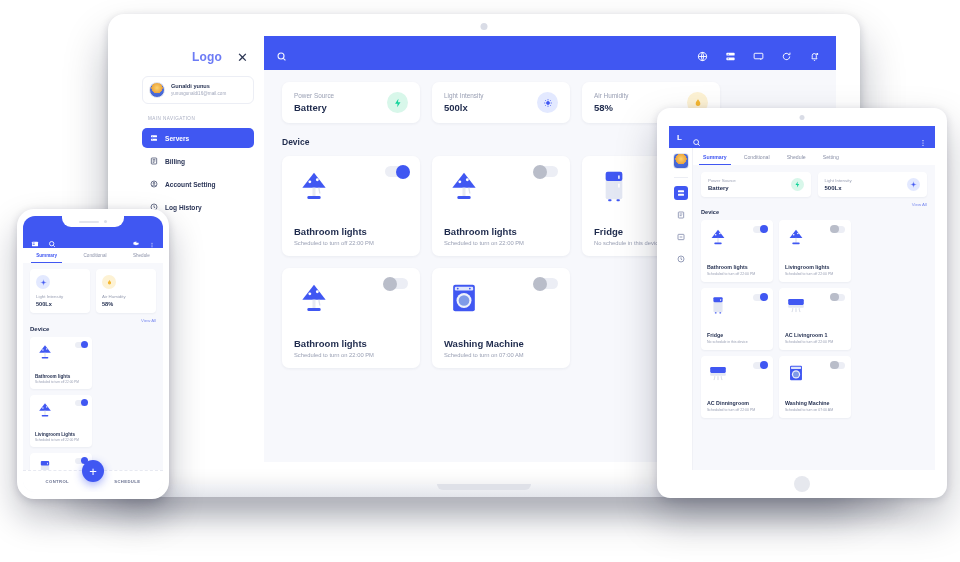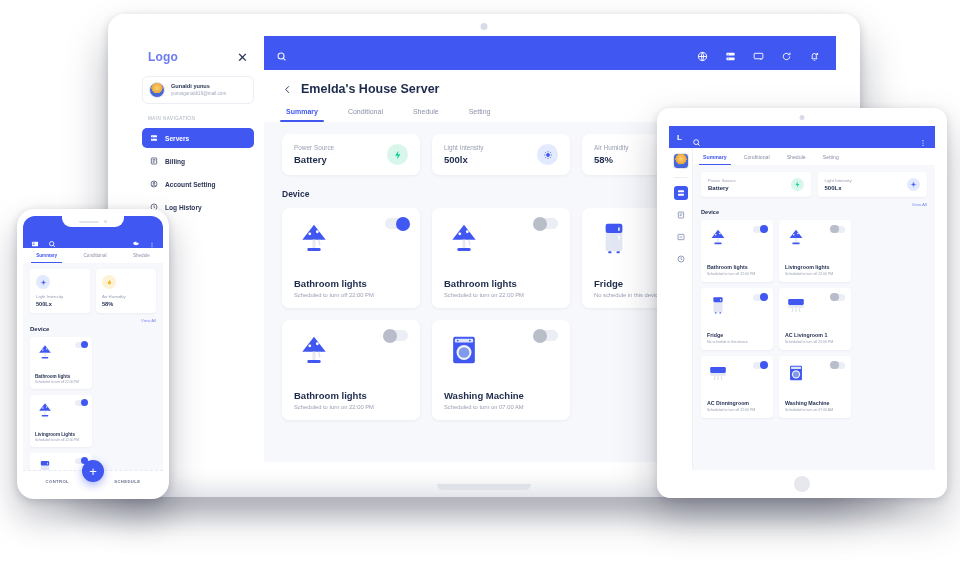--- a/index.html
+++ b/index.html
@@ -34,21 +34,21 @@
     border-radius: 0 0 9px 9px;
     box-shadow: 0 12px 26px rgba(10,15,40,.30);
   }
   .laptop-notch {
     position: absolute; left: 50%; transform: translateX(-50%); top: 470px;
     width: 94px; height: 6px; background: #dfe1e8; border-radius: 0 0 7px 7px;
   }
 
   
   .sidebar { width: 132px; flex: 0 0 132px; background: #fff; padding: 10px 10px 0 10px; }
-  .logo-row { display: flex; align-items: flex-end; justify-content: space-between; padding: 4px 6px 12px 6px; }
+  .logo-row { display: flex; align-items: flex-end; justify-content: space-between; padding: 4px 6px 12px 6px; margin-left: 44px; }
   .logo-text { color: #6c7bf5; font-size: 12px; font-weight: 700; letter-spacing: .2px; }
   .close-x { color: #2b3553; font-size: 13px; line-height: 1; cursor: pointer; font-weight: 400; }
   .user-card {
     display: flex; align-items: center; gap: 6px;
     border: 1px solid #eceef5; border-radius: 6px; padding: 5px 6px; margin-bottom: 12px;
   }
   .avatar {
     width: 16px; height: 16px; border-radius: 50%; flex: 0 0 16px;
     background: radial-gradient(circle at 50% 35%, #ffd36e 0%, #e9a23b 48%, #4a6bd8 49%, #3f5fd0 100%);
     border: 1px solid #dfe3ee;
@@ -311,36 +311,20 @@
               <svg viewBox="0 0 24 24" fill="none" stroke="#fff" stroke-width="2">
                   <path d="M6.5 17h11l-1.5-2.2V10a4.5 4.5 0 0 0-9 0v4.8L6.5 17z"></path>
                   <path d="M10.2 19.5a2 2 0 0 0 3.6 0"></path>
                   <circle cx="18" cy="6.5" r="2.2" fill="#fff" stroke="none"></circle>
                 </svg>
             </span>
           </div>
         </div>
 
         <div class="content">
-          <div class="page-head">
-            <div class="page-title">
-              <span class="back-ic">
-                <svg viewBox="0 0 24 24" fill="none" stroke="#1f2b4d" stroke-width="2">
-                    <path d="M15 5l-7 7 7 7"></path>
-                  </svg>
-              </span>
-              <span>Emelda's House Server</span>
-            </div>
-            <div class="tabs">
-              <div class="tab active">Summary</div>
-              <div class="tab">Conditional</div>
-              <div class="tab">Shedule</div>
-              <div class="tab">Setting</div>
-            </div>
-          </div>
 
           <div class="scroll">
             <div class="stats">
               <div class="stat-card">
                 <div>
                   <div class="stat-label">Power Source</div>
                   <div class="stat-value">Battery</div>
                 </div>
                 <div class="stat-ic ic-green">
                   <svg viewBox="0 0 24 24" fill="#12d39a">

